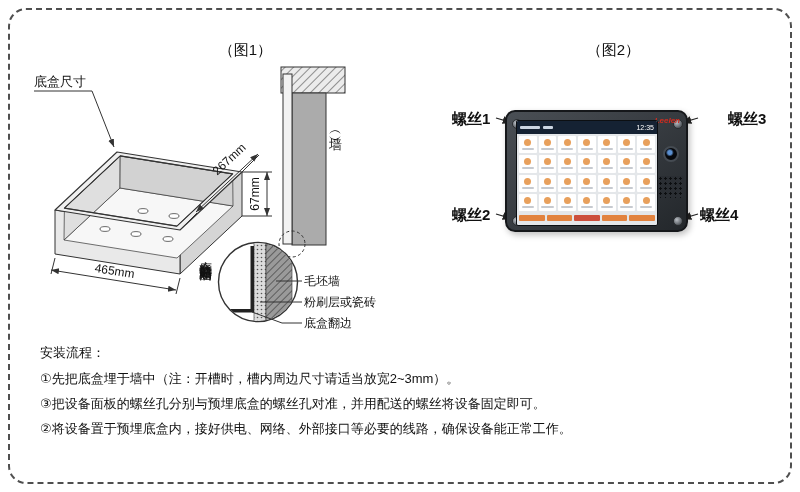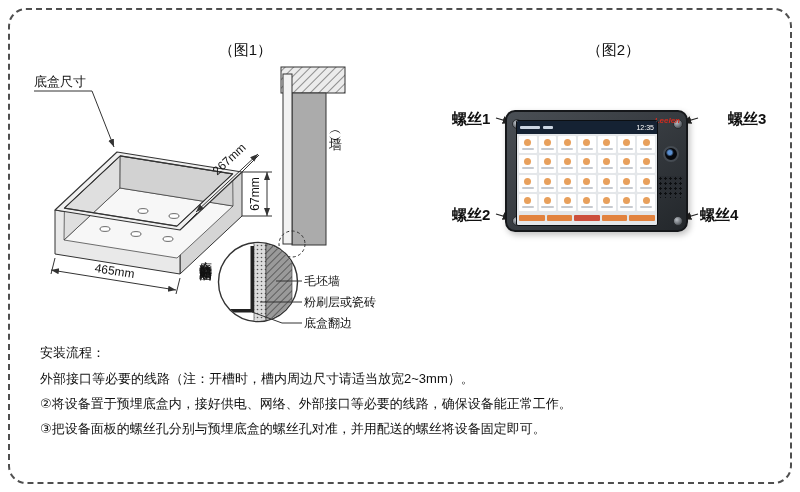--- a/index.html
+++ b/index.html
@@ -313,16 +313,16 @@
         <div class="fbtn" style="background: rgb(226, 131, 63);"></div>
       </div>
   </div>
 
   <div class="camera"></div>
   <div class="speaker"></div>
 </div>
 
 <div class="instructions">
   <div class="heading">安装流程：</div>
-  <div class="iline">外部接口等必要的线路（注：开槽时，槽内周边尺寸请适当放宽2~3mm）。</div>
+  <div class="iline">①先把底盒埋于墙中（注：开槽时，槽内周边尺寸请适当放宽2~3mm）。</div>
+  <div class="iline">③把设备面板的螺丝孔分别与预埋底盒的螺丝孔对准，并用配送的螺丝将设备固定即可。</div>
   <div class="iline">②将设备置于预埋底盒内，接好供电、网络、外部接口等必要的线路，确保设备能正常工作。</div>
-  <div class="iline">③把设备面板的螺丝孔分别与预埋底盒的螺丝孔对准，并用配送的螺丝将设备固定即可。</div>
 </div>
 
 </body></html>

